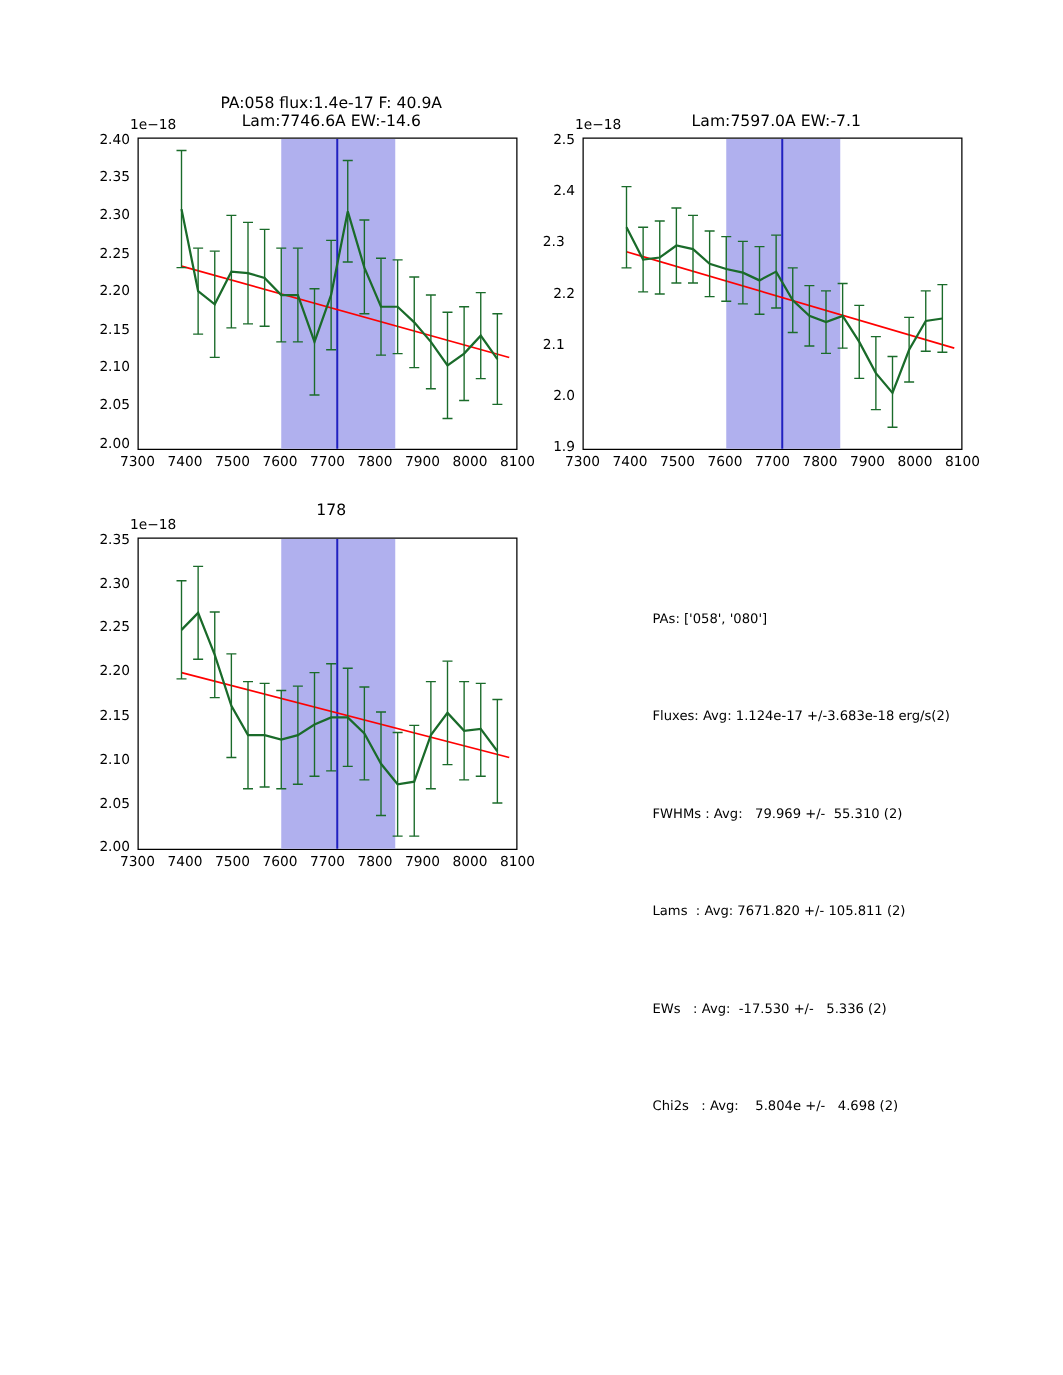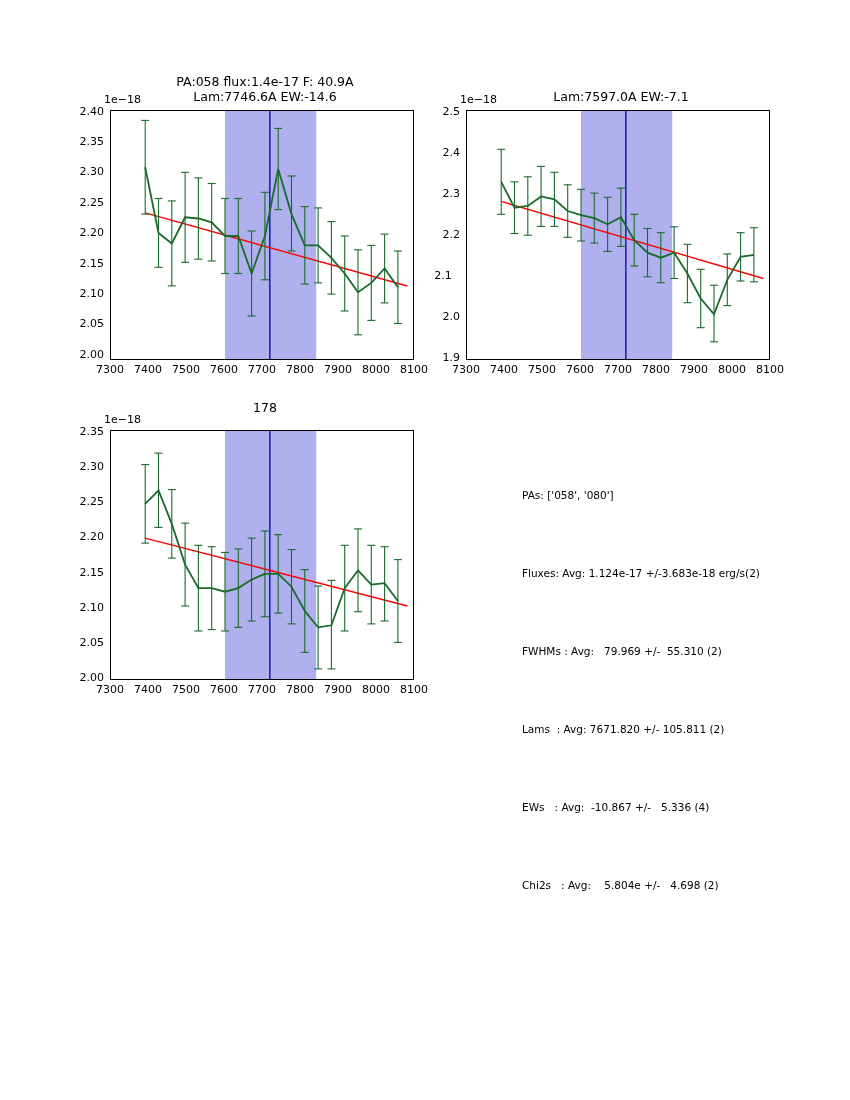--- a/index.html
+++ b/index.html
@@ -178,21 +178,21 @@
       </svg>
     </div>
   </div>
 
   <div class="panel" style="left:466px; top:70px; width:310px; height:300px;">
     <div class="panel-title" style="top:19px;">Lam:7597.0A EW:-7.1</div>
     <div class="exp-label" style="left:-6px; top:23px;">1e−18</div>
 
     <div class="tick-label-y" style="left:-40px; top:35px; width:34px;">2.5</div>
     <div class="tick-label-y" style="left:-40px; top:76px; width:34px;">2.4</div>
-    <div class="tick-label-y" style="left:-40px; top:117px; width:34px;">2.3</div>
+    <div class="tick-label-y" style="left:-40px; top:117px; width:34px;text-align:center;">2.3</div>
     <div class="tick-label-y" style="left:-40px; top:158px; width:34px;">2.2</div>
     <div class="tick-label-y" style="left:-40px; top:199px; width:34px;text-align:center;">2.1</div>
     <div class="tick-label-y" style="left:-40px; top:240px; width:34px;">2.0</div>
     <div class="tick-label-y" style="left:-40px; top:281px; width:34px;">1.9</div>
 
     <div class="tick-label-x" style="left:-20px; top:293px; width:40px;">7300</div>
     <div class="tick-label-x" style="left:18px;  top:293px; width:40px;">7400</div>
     <div class="tick-label-x" style="left:56px;  top:293px; width:40px;">7500</div>
     <div class="tick-label-x" style="left:94px;  top:293px; width:40px;">7600</div>
     <div class="tick-label-x" style="left:132px; top:293px; width:40px;">7700</div>
@@ -368,17 +368,17 @@
         <polyline fill="none" stroke="#1a6b2a" stroke-width="1.8" points="34.2,72.9 47.5,59.3 60.8,92.9 74.1,133.6 87.4,157.1 100.7,157.1 114.0,160.7 127.3,157.1 140.6,148.6 153.9,142.9 167.2,142.9 180.5,155.7 193.8,180.0 207.1,196.4 220.4,194.3 233.7,157.1 247.0,139.3 260.3,153.6 273.6,152.1 286.9,170.0"></polyline>
       </svg>
     </div>
   </div>
 
   <div class="stats-block" style="left:522px; top:430px; width:300px;">
     <span class="stats-line">PAs: ['058', '080']</span>
     <span class="stats-line">Fluxes: Avg: 1.124e-17 +/-3.683e-18 erg/s(2)</span>
     <span class="stats-line">FWHMs : Avg:   79.969 +/-  55.310 (2)</span>
     <span class="stats-line">Lams  : Avg: 7671.820 +/- 105.811 (2)</span>
-    <span class="stats-line">EWs   : Avg:  -10.867 +/-   5.336 (4)</span>
+    <span class="stats-line">EWs   : Avg:  -17.530 +/-   5.336 (2)</span>
     <span class="stats-line">Chi2s   : Avg:    5.804e +/-   4.698 (2)</span>
   </div>
 
 </div>
 
 </body></html>

